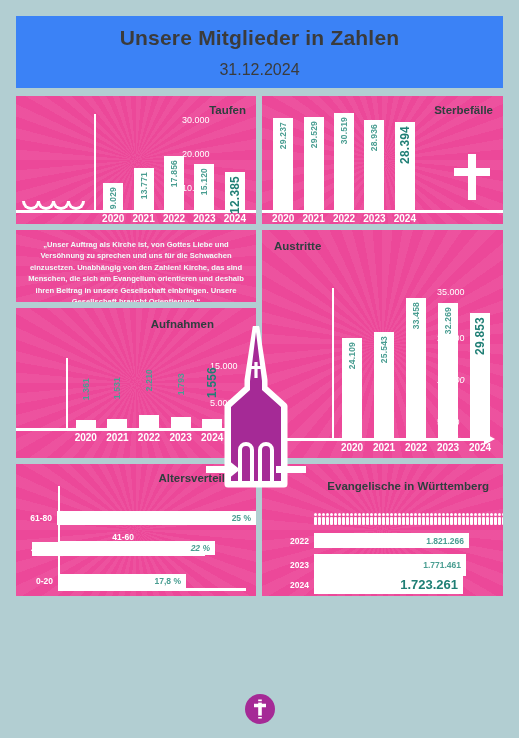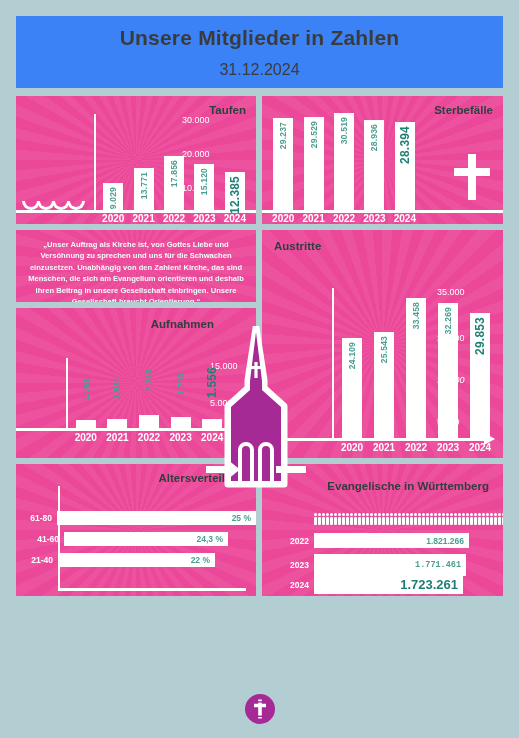--- a/index.html
+++ b/index.html
@@ -374,30 +374,36 @@
       <div class="rays"></div>
       <div class="panel-title t-right">Altersverteilung</div>
 
       <div class="hchart">
         <div class="hrow" style="left:0;top:47px;width:240px;">
           <span class="hrow-lbl">61-80</span>
           <div class="hbar" style="width:204px;">
               <span>25 %</span>
             </div>
         </div>
-        <div class="hrow" style="left:8px;top:68px;width:204px;">
+        <div class="hrow" style="left:0;top:68px;width:204px;flex-direction:column;">
           <span class="hrow-lbl">41-60</span>
           <div class="hbar" style="width:173px;text-align:center;">
               <span>24,3 %</span>
             </div>
         </div>
-        <div class="hrow" style="left:0;top:89px;width:212px;">
+        <div class="hrow" style="left:0;top:77px;width:212px;font-style:italic;">
           <span class="hrow-lbl">21-40</span>
           <div class="hbar" style="width:157px;">
               <span>22 %</span>
+            </div>
+        </div>
+        <div class="hrow" style="left:0;top:110px;width:240px;">
+          <span class="hrow-lbl">0-20</span>
+          <div class="hbar" style="width:128px;">
+              <span>17,8 %</span>
             </div>
         </div>
 
         <div class="axis-line" style="left:42px;top:22px;width:2px;height:104px;"></div>
         <div class="axis-line" style="left:42px;top:124px;width:188px;height:3px;"></div>
 
         <div class="hx" style="left:36px;top:130px;width:200px;">
           <span style="flex:0 0 auto;">0</span>
           <span style="flex:1;text-align:center;">275.000</span>
           <span style="flex:0 0 auto;">550.000</span>
@@ -606,21 +612,21 @@
         </div>
 
         <div class="hrow" style="left:16px;top:69px;width:225px;">
           <span class="hrow-lbl" style="width:36px;">2022</span>
           <div class="hbar" style="width:155px;height:15px;">
               <span>1.821.266</span>
             </div>
         </div>
         <div class="hrow" style="left:16px;top:90px;width:225px;">
           <span class="hrow-lbl" style="width:36px;">2023</span>
-          <div class="hbar" style="width:152px;height:22px;font-family:Liberation Mono, monospace;">
+          <div class="hbar" style="width:152px;height:22px;">
               <span>1.771.461</span>
             </div>
         </div>
         <div class="hrow" style="left:16px;top:111px;width:225px;">
           <span class="hrow-lbl" style="width:36px;">2024</span>
           <div class="hbar big" style="width:149px;height:19px;">
               <span>1.723.261</span>
             </div>
         </div>
       </div>

